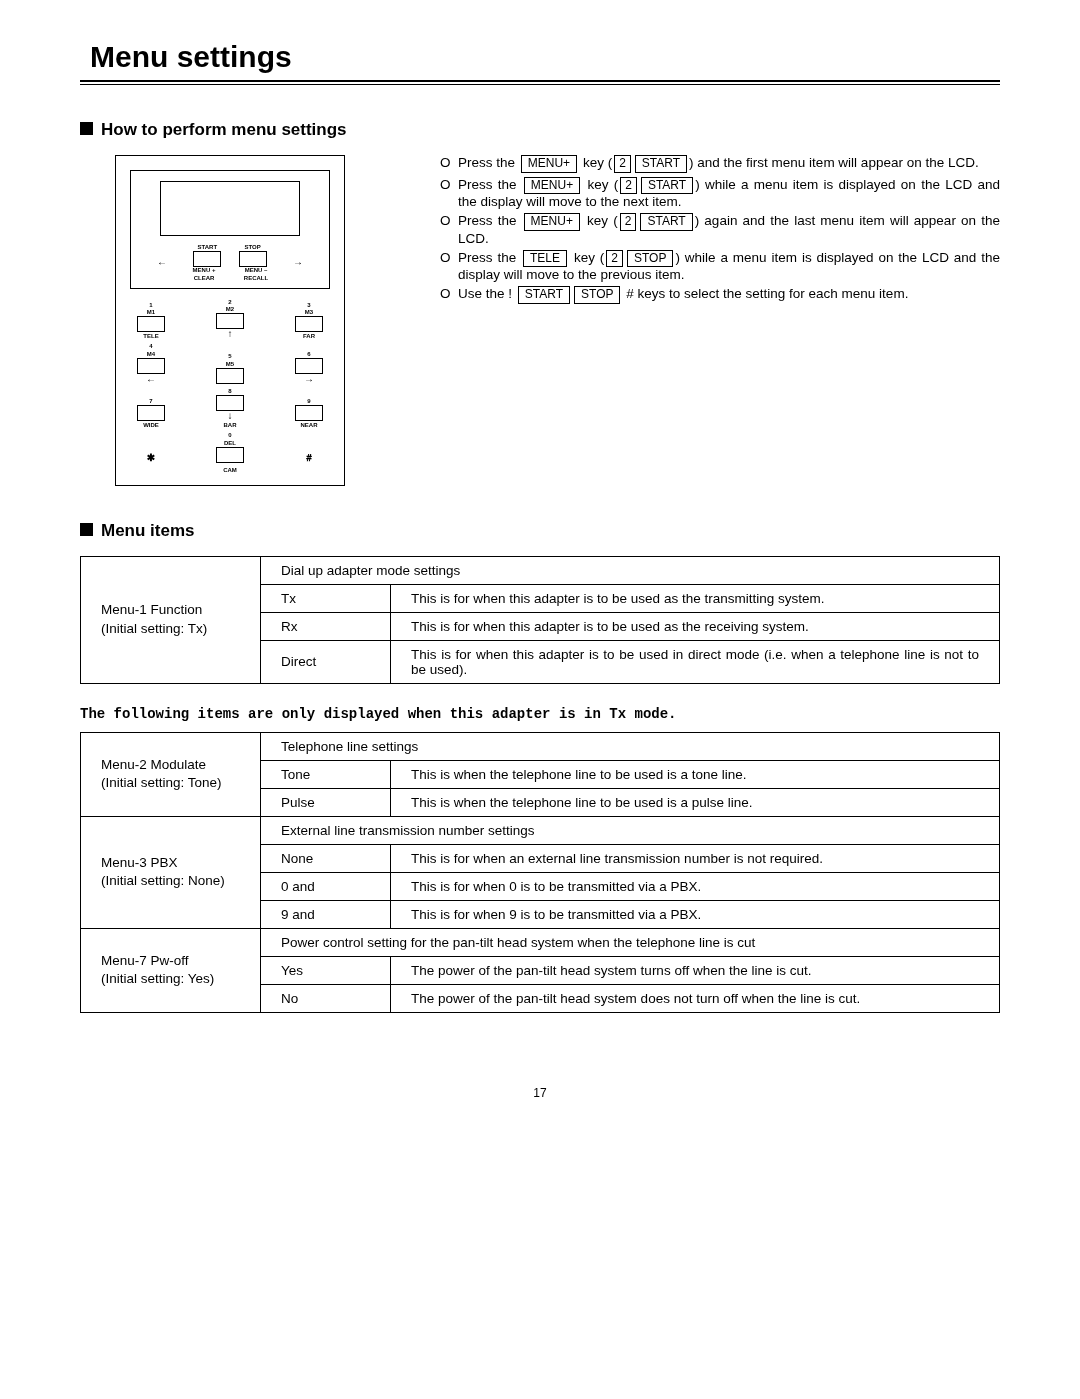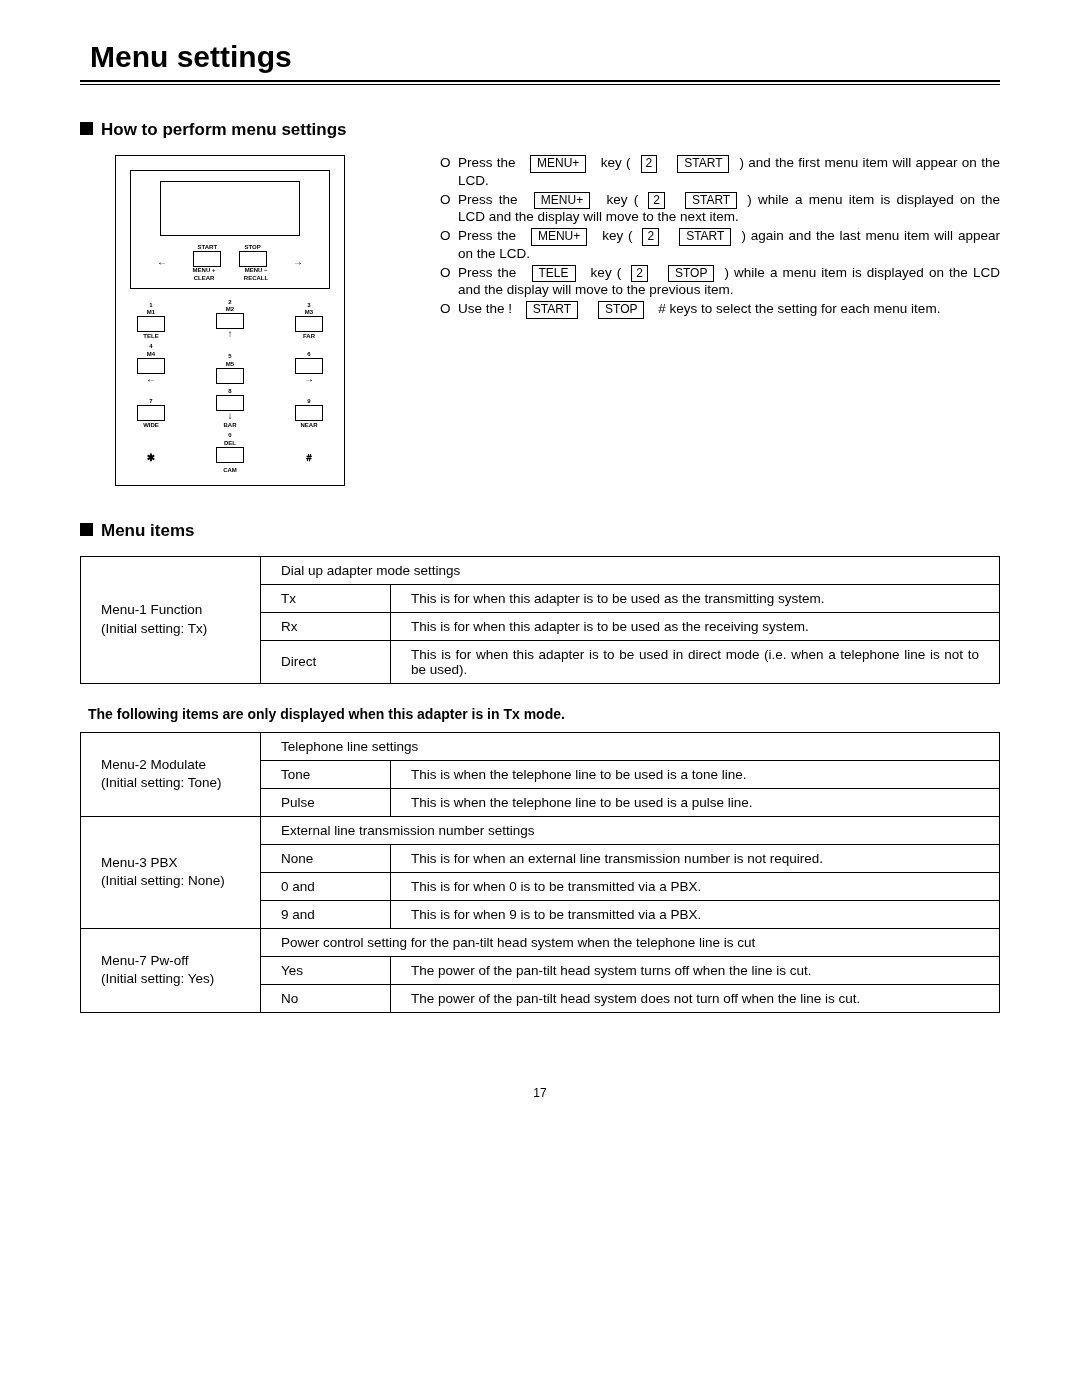--- a/index.html
+++ b/index.html
@@ -64,30 +64,31 @@
   .instr { margin:0; padding:0; list-style:none; font-size:13.5px; }
   .instr li { display:flex; margin-bottom:4px; text-align:justify; }
   .instr .circ { flex:0 0 18px; }
   .instr .txt { flex:1; }
   .keycap {
     border:1px solid #000;
     padding: 0 6px;
     font-size: 12px;
     display:inline-block;
     line-height:1.3;
-    margin: 0 10px;
+    margin: 0 2px;
     min-width:44px;
     text-align:left;
   }
   .keycap.sm { min-width:14px; padding:0 4px; }
 
   .note {
     font-weight: bold;
-    margin: 22px 0 10px 8px;
+    margin: 22px 0 10px 0;
     font-size: 14px;
+    font-family: Liberation Mono, monospace;
   }
 
   
   table.menu-table {
     border-collapse: collapse;
     width: 100%;
     font-size: 13.5px;
   }
   table.menu-table td {
     border: 1px solid #000;

